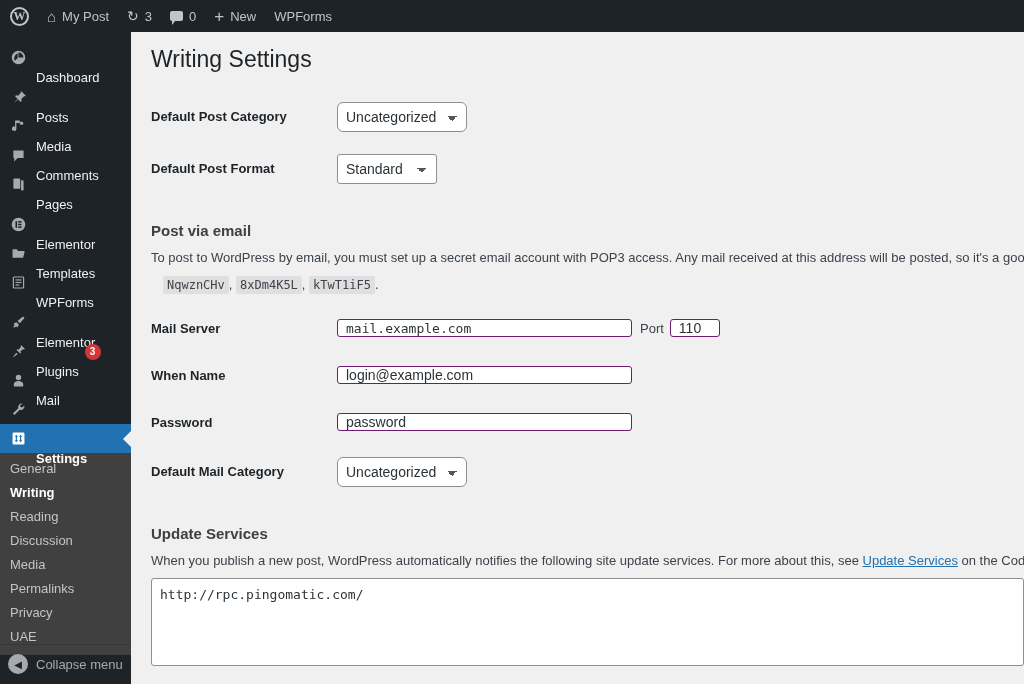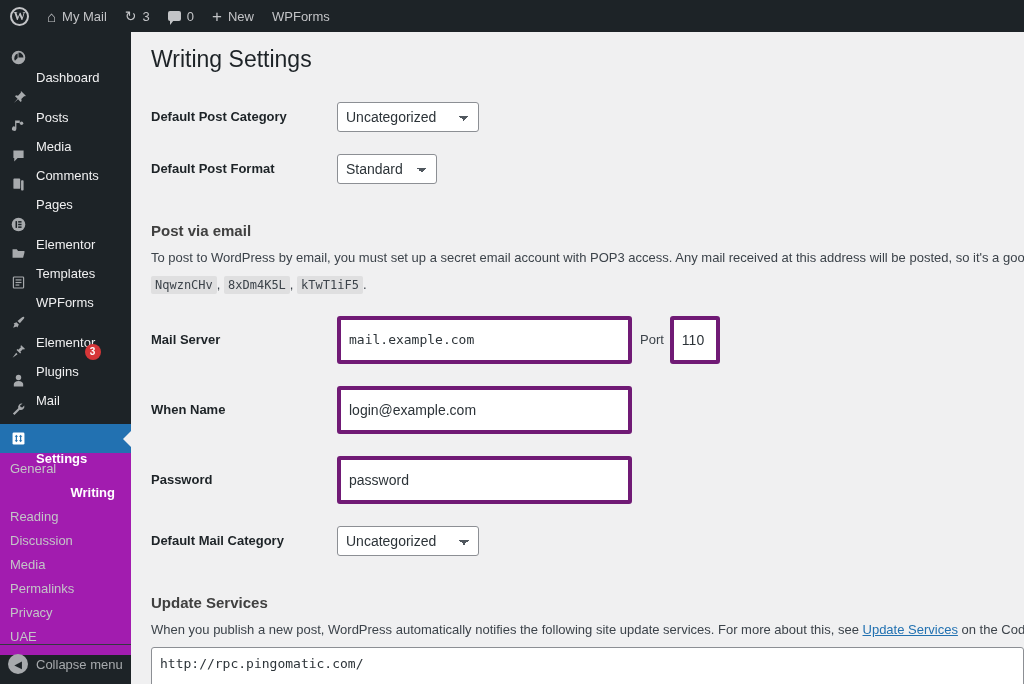--- a/index.html
+++ b/index.html
@@ -77,26 +77,26 @@
     border-bottom: 8px solid transparent;
     border-right: 8px solid #f0f0f1;
   }
   .badge {
     margin-left: 6px; background: #d63638; color: #fff;
     font-size: 10px; font-weight: 600;
     min-width: 16px; height: 16px; border-radius: 8px;
     display: inline-flex; align-items: center; justify-content: center;
     padding: 0 4px;
   }
-  #submenu { background: #a21caf; padding: 4px 16px 6px 0; }
+  #submenu { background: #404040; padding: 4px 0 6px 0; }
   .sub-item {
     display: block; padding: 5px 0 5px 10px;
     color: #c3c4c7; font-size: 13px; line-height: 14px;
   }
-  .sub-item.current { color: #fff; font-weight: 700; text-align: right; }
+  .sub-item.current { color: #fff; font-weight: 700; }
   .collapse-wrap {
     position: absolute; bottom: 0; left: 0; width: 131px;
     border-top: 1px solid #33393f;
     padding: 9px 0 10px 8px;
     display: flex; align-items: center; color: #a7aaad; font-size: 13px;
   }
   .collapse-ico {
     width: 20px; height: 20px; margin-right: 8px;
     border-radius: 50%; background: #a7aaad;
     display: flex; align-items: center; justify-content: center;
@@ -116,21 +116,21 @@
     line-height: 1.3; padding: 9px 0 4px 0; margin: 0 0 12px 0;
   }
   h2.sec-title {
     font-size: 15px; font-weight: 700; color: #404040;
     margin: 18px 0 0 0; padding: 9px 0;
   }
   p.desc {
     font-size: 13px; line-height: 1.5; color: #3c434a;
     margin: 0 0 8px 0; white-space: nowrap; overflow: hidden;
   }
-  p.desc2 { margin: 4px 0 10px 0; }
+  p.desc2 { margin: 4px 0 10px 12px; }
   code {
     font-family: "DejaVu Sans Mono", monospace;
     font-size: 12px; background: rgba(0,0,0,.07);
     padding: 2px 4px; border-radius: 2px; color: #3c434a;
   }
   a.codex-link { color: #2271b1; text-decoration: underline; }
 
   table.form-table { border-collapse: collapse; width: 880px; }
   table.form-table th {
     text-align: left; font-size: 13px; font-weight: 700;
@@ -151,29 +151,29 @@
     -webkit-appearance: none; appearance: none;
     background-image:
       linear-gradient(45deg, transparent 50%, #50575e 50%),
       linear-gradient(135deg, #50575e 50%, transparent 50%);
     background-position:
       calc(100% - 14px) 13px,
       calc(100% - 9px) 13px;
     background-size: 5px 5px, 5px 5px;
     background-repeat: no-repeat;
   }
-  select.w-cat { width: 142px; }
+  select.w-cat { width: 130px; border-radius: 6px; }
   select.w-fmt { width: 100px; }
 
   input.wp-text {
     font-family: "Liberation Sans", sans-serif;
     font-size: 14px; color: #2c3338;
     background: #fff;
-    border: 4px solid #701a75; border-radius: 3px;
-    height: 48px; padding: 0 8px;
+    border: 1px solid #701a75; border-radius: 3px;
+    height: 18px; padding: 0 8px;
   }
   input.mono { font-family: "DejaVu Sans Mono", monospace; font-size: 13px; }
   input.w-regular { width: 295px; }
   input.w-port { width: 50px; }
   .port-label {
     font-size: 13px; color: #3c434a; margin: 0 6px 0 8px;
   }
   .row-inline { display: flex; align-items: center; }
 
   textarea.wp-textarea {
@@ -188,21 +188,21 @@
 </style>
 </head>
 <body>
 
 <div id="adminbar">
   <div class="ab-item logo">
     <span class="wp-logo-circle">W</span>
   </div>
   <div class="ab-item">
     <span class="home-ico">⌂</span>
-    <span>My Mail</span>
+    <span>My Post</span>
   </div>
   <div class="ab-item">
     <span class="upd-ico">↻</span>
     <span>3</span>
   </div>
   <div class="ab-item">
     <span class="cmt-ico"></span>
     <span>0</span>
   </div>
   <div class="ab-item">

